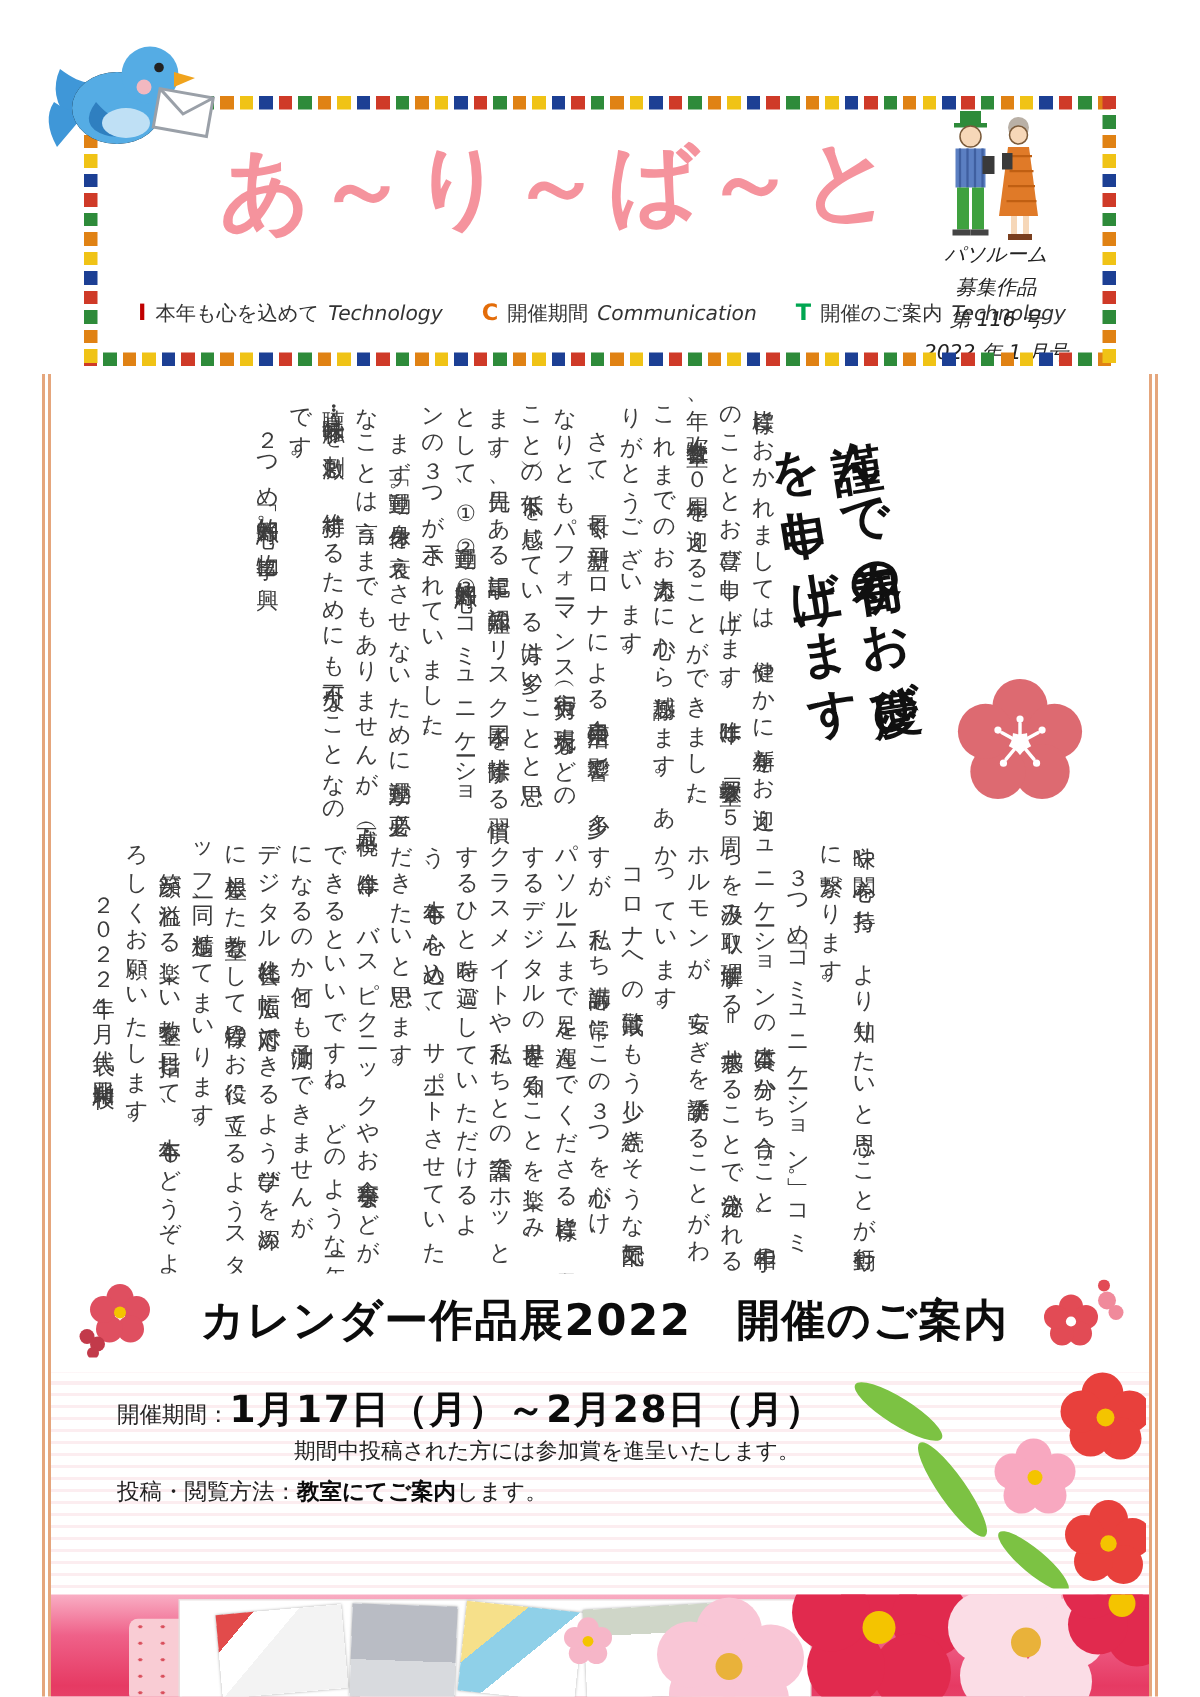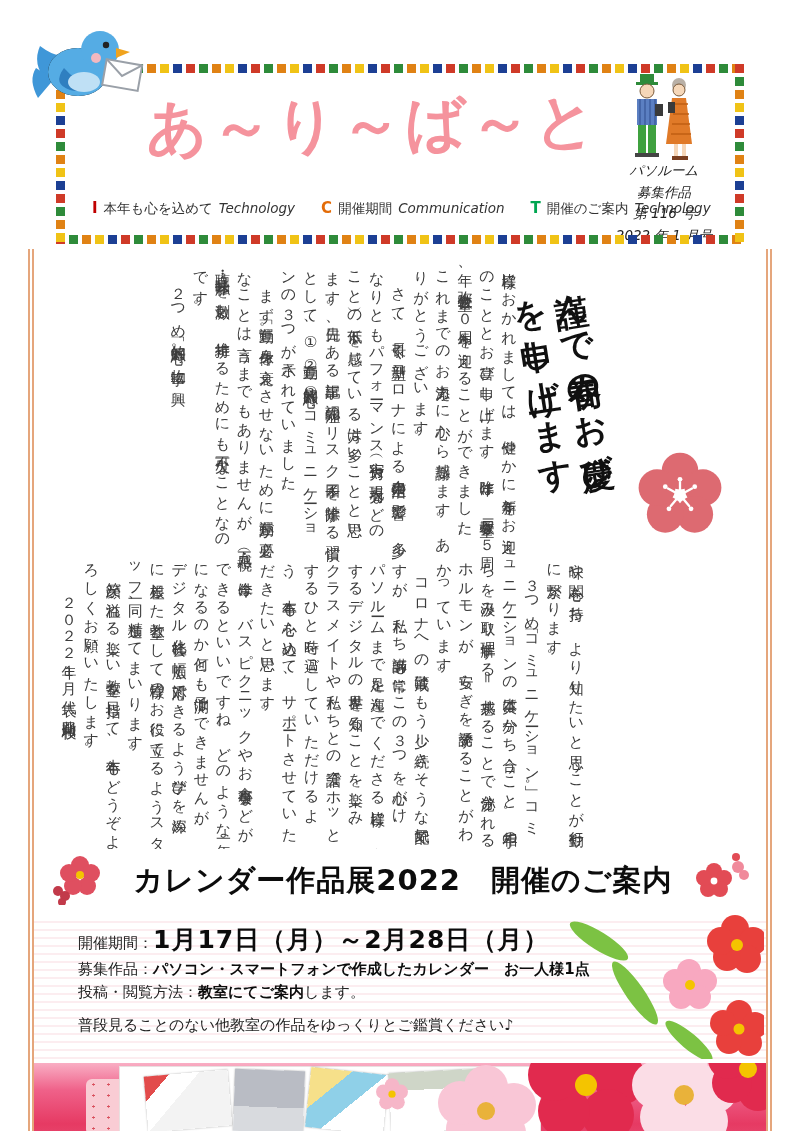--- a/index.html
+++ b/index.html
@@ -276,27 +276,24 @@
           </g>
           <circle cx="44" cy="4" r="4" fill="#e24b55"></circle>
         </svg>
       </span>
     </div>
 
     <div class="details">
       <div class="period-line">
         <span>開催期間：</span><span class="big">1月17日（月）～2月28日（月）</span>
       </div>
-      <div class="entry-line">
-        <span>募集作品：</span><b>パソコン・スマートフォンで作成したカレンダー　お一人様1点</b>
-      </div>
+      <div class="prize-note">期間中投稿された方には参加賞を進呈いたします。</div>
       <div class="method-line">
         <span>投稿・閲覧方法：</span><b>教室にてご案内</b><span>します。</span>
       </div>
-      <div class="closing-line">普段見ることのない他教室の作品をゆっくりとご鑑賞ください♪</div>
 
       <div class="flower-decor">
         <svg width="225" height="158" viewBox="0 0 225 158">
           <g fill="#7cc243">
             <ellipse cx="60" cy="40" rx="34" ry="9" transform="rotate(32 60 40)"></ellipse>
             <ellipse cx="96" cy="92" rx="38" ry="9" transform="rotate(55 96 92)"></ellipse>
             <ellipse cx="150" cy="140" rx="30" ry="8" transform="rotate(40 150 140)"></ellipse>
           </g>
           <g fill="#e8403c">
             <circle cx="196" cy="28" r="14"></circle>

